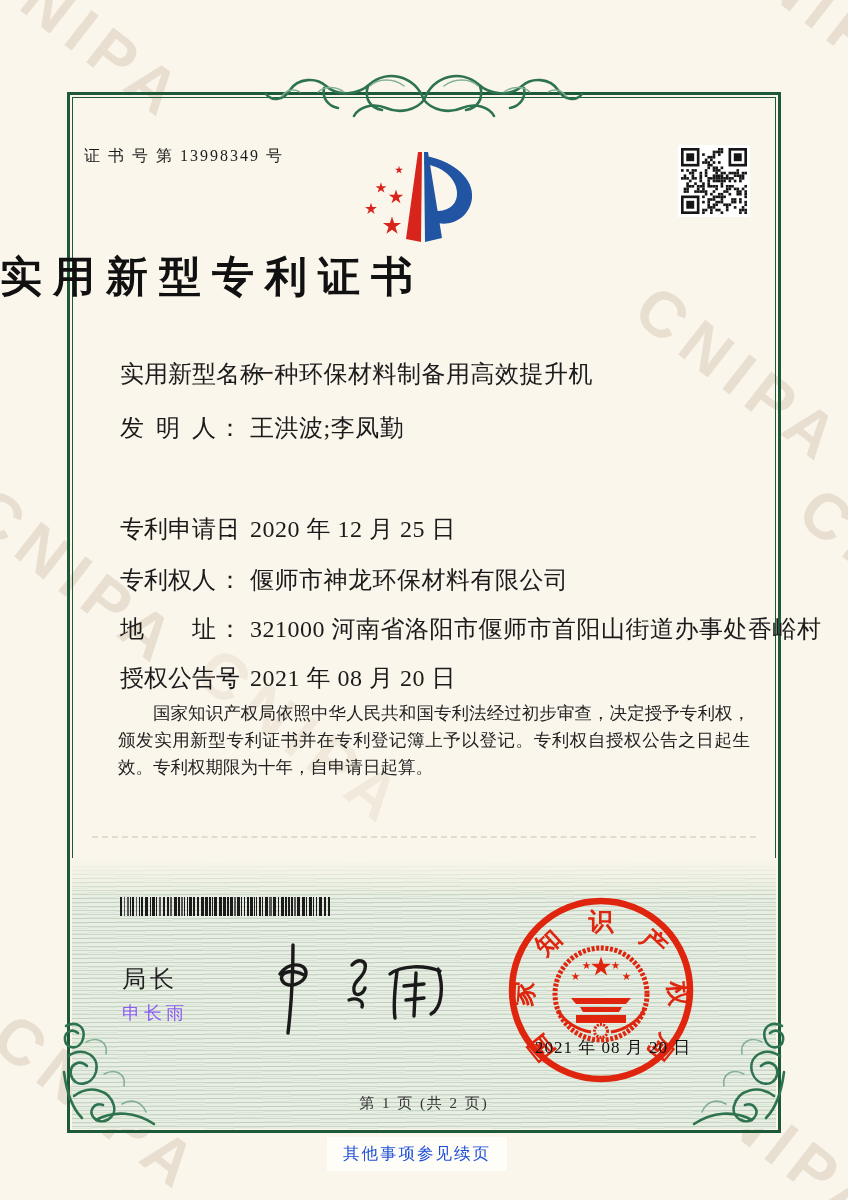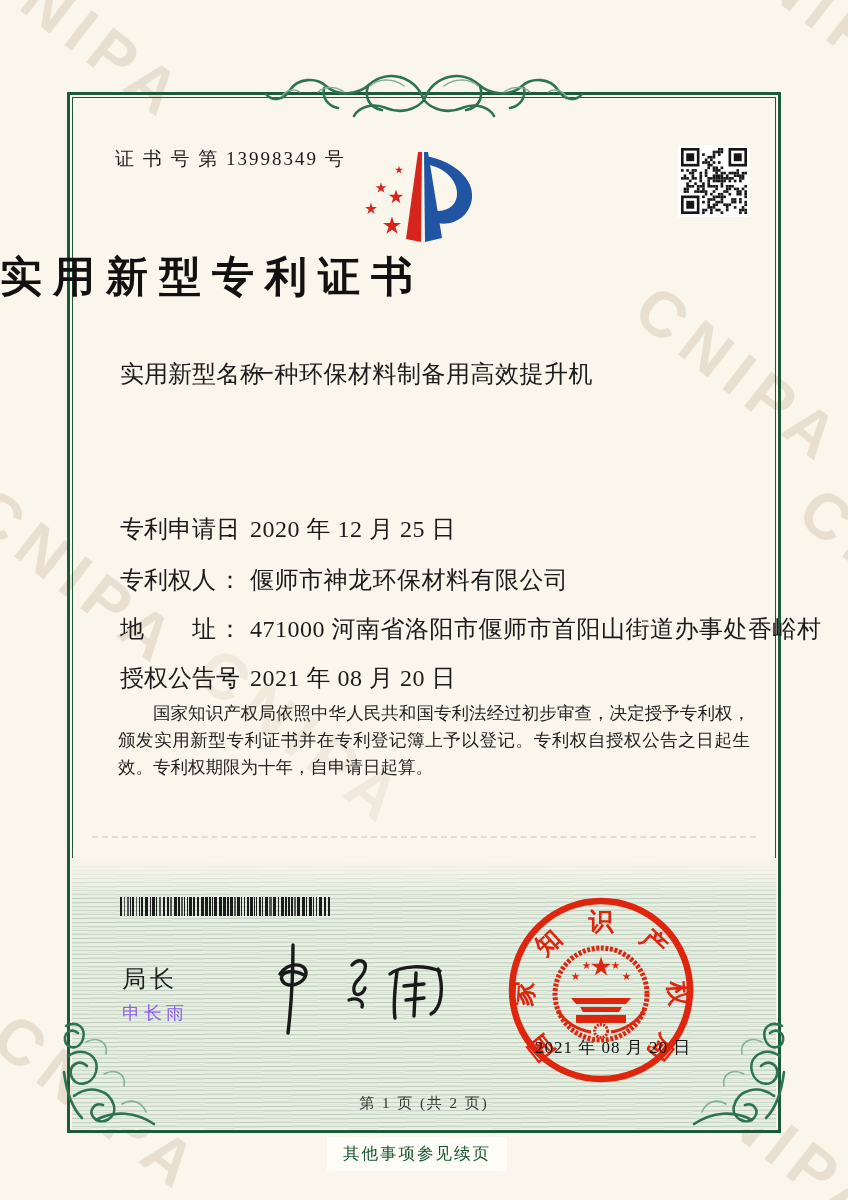--- a/index.html
+++ b/index.html
@@ -30,21 +30,21 @@
     background:linear-gradient(var(--page-bg), rgba(251,246,236,0));}
 
   .dashed-sep{position:absolute;left:92px;right:92px;top:836px;border-top:2px dashed rgba(165,152,130,0.28);z-index:2;}
 
   .ornament{position:absolute;z-index:3;pointer-events:none;}
   .orn-stroke{stroke:var(--orn-green);fill:none;stroke-linecap:round;}
   .orn-stroke.light{stroke:#84b096;}
 
   
   .content{position:absolute;inset:0;z-index:2;}
-  .cert-number{position:absolute;left:115px;top:146px;font-size:19px;letter-spacing:2px;color:#1c1c1c;}
+  .cert-number{position:absolute;left:84px;top:146px;font-size:16px;letter-spacing:2px;color:#1c1c1c;}
   .logo{position:absolute;left:352px;top:140px;width:140px;height:112px;}
   .logo-red-fill{fill:var(--logo-red);}
   .logo-blue-fill{fill:var(--logo-blue);}
   .qr{position:absolute;left:678px;top:145px;width:72px;height:72px;background:#fff;padding:3px;}
   .qr svg{display:block;width:66px;height:66px;}
 
   .title{position:absolute;left:0;width:100%;top:249px;text-align:left;font-size:42px;
          font-weight:700;letter-spacing:11px;color:#111;}
 
   .field{position:absolute;left:120px;font-size:24px;color:#1b1b1b;white-space:nowrap;}
@@ -67,21 +67,21 @@
   .seal-stroke{stroke:var(--seal-color);fill:none;}
   .seal-fill{fill:var(--seal-color);}
   .seal-char{fill:var(--seal-color);font-size:25px;font-weight:700;text-anchor:middle;
              font-family:"Liberation Serif","DejaVu Serif",serif;}
   .seal-date{position:absolute;left:513px;top:1036px;width:200px;text-align:center;
              font-size:17px;letter-spacing:1px;color:#111;z-index:4;}
 
   .page-number{position:absolute;left:0;width:100%;top:1094px;text-align:center;font-size:15px;
                letter-spacing:2px;color:#333;z-index:2;}
   .continuation{position:absolute;left:327px;top:1137px;background:#fffdf7;padding:6px 16px;
-                font-size:16.5px;letter-spacing:2px;color:#14532d;z-index:2;}
+                font-size:16.5px;letter-spacing:2px;color:#1d4ed8;z-index:2;}
 </style>
 </head>
 <body>
 
 <svg width="0" height="0" style="position:absolute" aria-hidden="true">
   <defs>
     <symbol id="star" viewBox="-1.05 -1.05 2.1 2.1">
       <polygon points="0,-1 0.224,-0.307 0.951,-0.309 0.363,0.118 0.588,0.809 0,0.382 -0.588,0.809 -0.363,0.118 -0.951,-0.309 -0.224,-0.307"></polygon>
     </symbol>
     <symbol id="flourish" viewBox="0 0 120 120">
@@ -374,28 +374,31 @@
           <rect x="1" y="19" width="5" height="5" fill="#fff"></rect>
           <rect x="2" y="20" width="3" height="3" fill="#161616"></rect>
         </svg>
       </div>
 
     <div class="title">实用新型专利证书</div>
 
     <div class="field" style="top:358px">
       <span class="flabel">实用新型名称</span><span class="fcolon">：</span><span class="fvalue">一种环保材料制备用高效提升机</span>
     </div>
+    <div class="field" style="top:412px">
+      <span class="flabel">发明人</span><span class="fcolon">：</span><span class="fvalue">王洪波;李凤勤</span>
+    </div>
     <div class="field" style="top:513px">
       <span class="flabel">专利申请日</span><span class="fcolon">：</span><span class="fvalue">2020 年 12 月 25 日</span>
     </div>
     <div class="field" style="top:564px">
       <span class="flabel">专利权人</span><span class="fcolon">：</span><span class="fvalue">偃师市神龙环保材料有限公司</span>
     </div>
     <div class="field" style="top:613px">
-      <span class="flabel">地址</span><span class="fcolon">：</span><span class="fvalue">471000  河南省洛阳市偃师市首阳山街道办事处香峪村</span>
+      <span class="flabel">地址</span><span class="fcolon">：</span><span class="fvalue">321000  河南省洛阳市偃师市首阳山街道办事处香峪村</span>
     </div>
     <div class="field" style="top:662px">
       <span class="flabel">授权公告号</span><span class="fcolon">：</span><span class="fvalue">2021 年 08 月 20 日</span>
     </div>
 
     <div class="body-text">
       <p>国家知识产权局依照中华人民共和国专利法经过初步审查，决定授予专利权，颁发实用新型专利证书并在专利登记簿上予以登记。专利权自授权公告之日起生效。专利权期限为十年，自申请日起算。</p>
     </div>
 
     <svg class="barcode" id="barcode-svg" viewBox="0 0 216 19" preserveAspectRatio="none">

